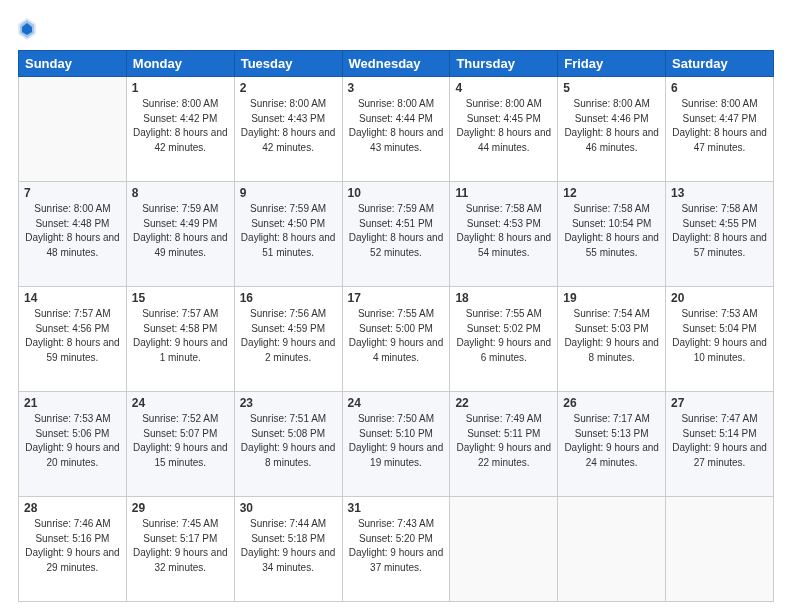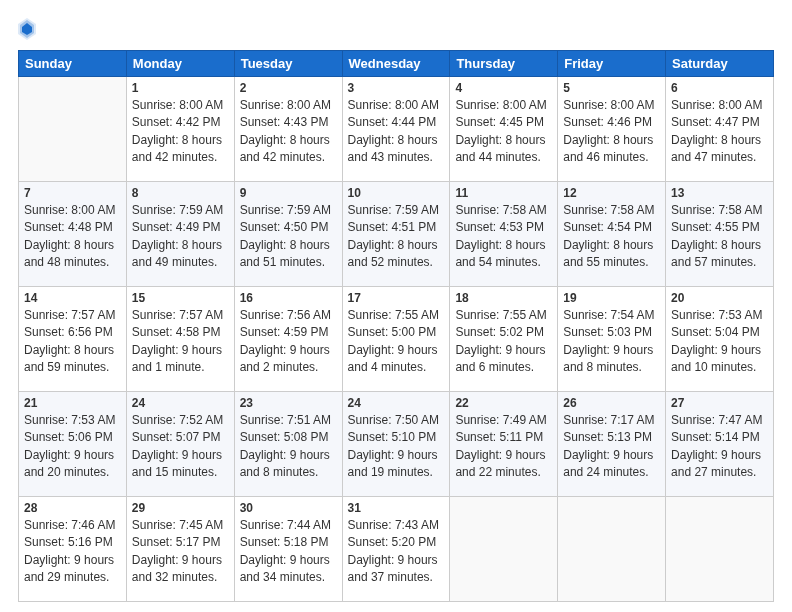--- a/index.html
+++ b/index.html
@@ -94,23 +94,24 @@
       background: #f0f0f0;
     }
     .day-number {
       font-size: 12px;
       font-weight: bold;
       color: #333;
       display: block;
       margin-bottom: 2px;
     }
     .day-info {
-      font-size: 12px;
+      font-size: 10px;
       color: #333;
       line-height: 1.45;
+      text-align: center;
     }
   </style>
 </head>
 <body>
 
 <div class="page">
   <div class="header">
     <div class="logo">
       <svg class="logo-icon" viewBox="0 0 18 22" fill="none" xmlns="http://www.w3.org/2000/svg">
         <polygon points="9,0 18,6 18,16 9,22 0,16 0,6" fill="#1a6dcc" opacity="0.15"></polygon>
@@ -184,31 +185,31 @@
           <td>
             <span class="day-number">10</span>
             <div class="day-info"><span>Sunrise: 7:59 AM</span><br><span>Sunset: 4:51 PM</span><br><span>Daylight: 8 hours and 52 minutes.</span></div>
           </td>
           <td>
             <span class="day-number">11</span>
             <div class="day-info"><span>Sunrise: 7:58 AM</span><br><span>Sunset: 4:53 PM</span><br><span>Daylight: 8 hours and 54 minutes.</span></div>
           </td>
           <td>
             <span class="day-number">12</span>
-            <div class="day-info"><span>Sunrise: 7:58 AM</span><br><span>Sunset: 4:54 PM</span><br><span>Daylight: 8 hours and 55 minutes.</span></div>
+            <div class="day-info"><span>Sunrise: 7:58 AM</span><br><span>Sunset: 10:54 PM</span><br><span>Daylight: 8 hours and 55 minutes.</span></div>
           </td>
           <td>
             <span class="day-number">13</span>
             <div class="day-info"><span>Sunrise: 7:58 AM</span><br><span>Sunset: 4:55 PM</span><br><span>Daylight: 8 hours and 57 minutes.</span></div>
           </td>
         </tr>
         <tr>
           <td>
             <span class="day-number">14</span>
-            <div class="day-info"><span>Sunrise: 7:57 AM</span><br><span>Sunset: 6:56 PM</span><br><span>Daylight: 8 hours and 59 minutes.</span></div>
+            <div class="day-info"><span>Sunrise: 7:57 AM</span><br><span>Sunset: 4:56 PM</span><br><span>Daylight: 8 hours and 59 minutes.</span></div>
           </td>
           <td>
             <span class="day-number">15</span>
             <div class="day-info"><span>Sunrise: 7:57 AM</span><br><span>Sunset: 4:58 PM</span><br><span>Daylight: 9 hours and 1 minute.</span></div>
           </td>
           <td>
             <span class="day-number">16</span>
             <div class="day-info"><span>Sunrise: 7:56 AM</span><br><span>Sunset: 4:59 PM</span><br><span>Daylight: 9 hours and 2 minutes.</span></div>
           </td>
           <td>

